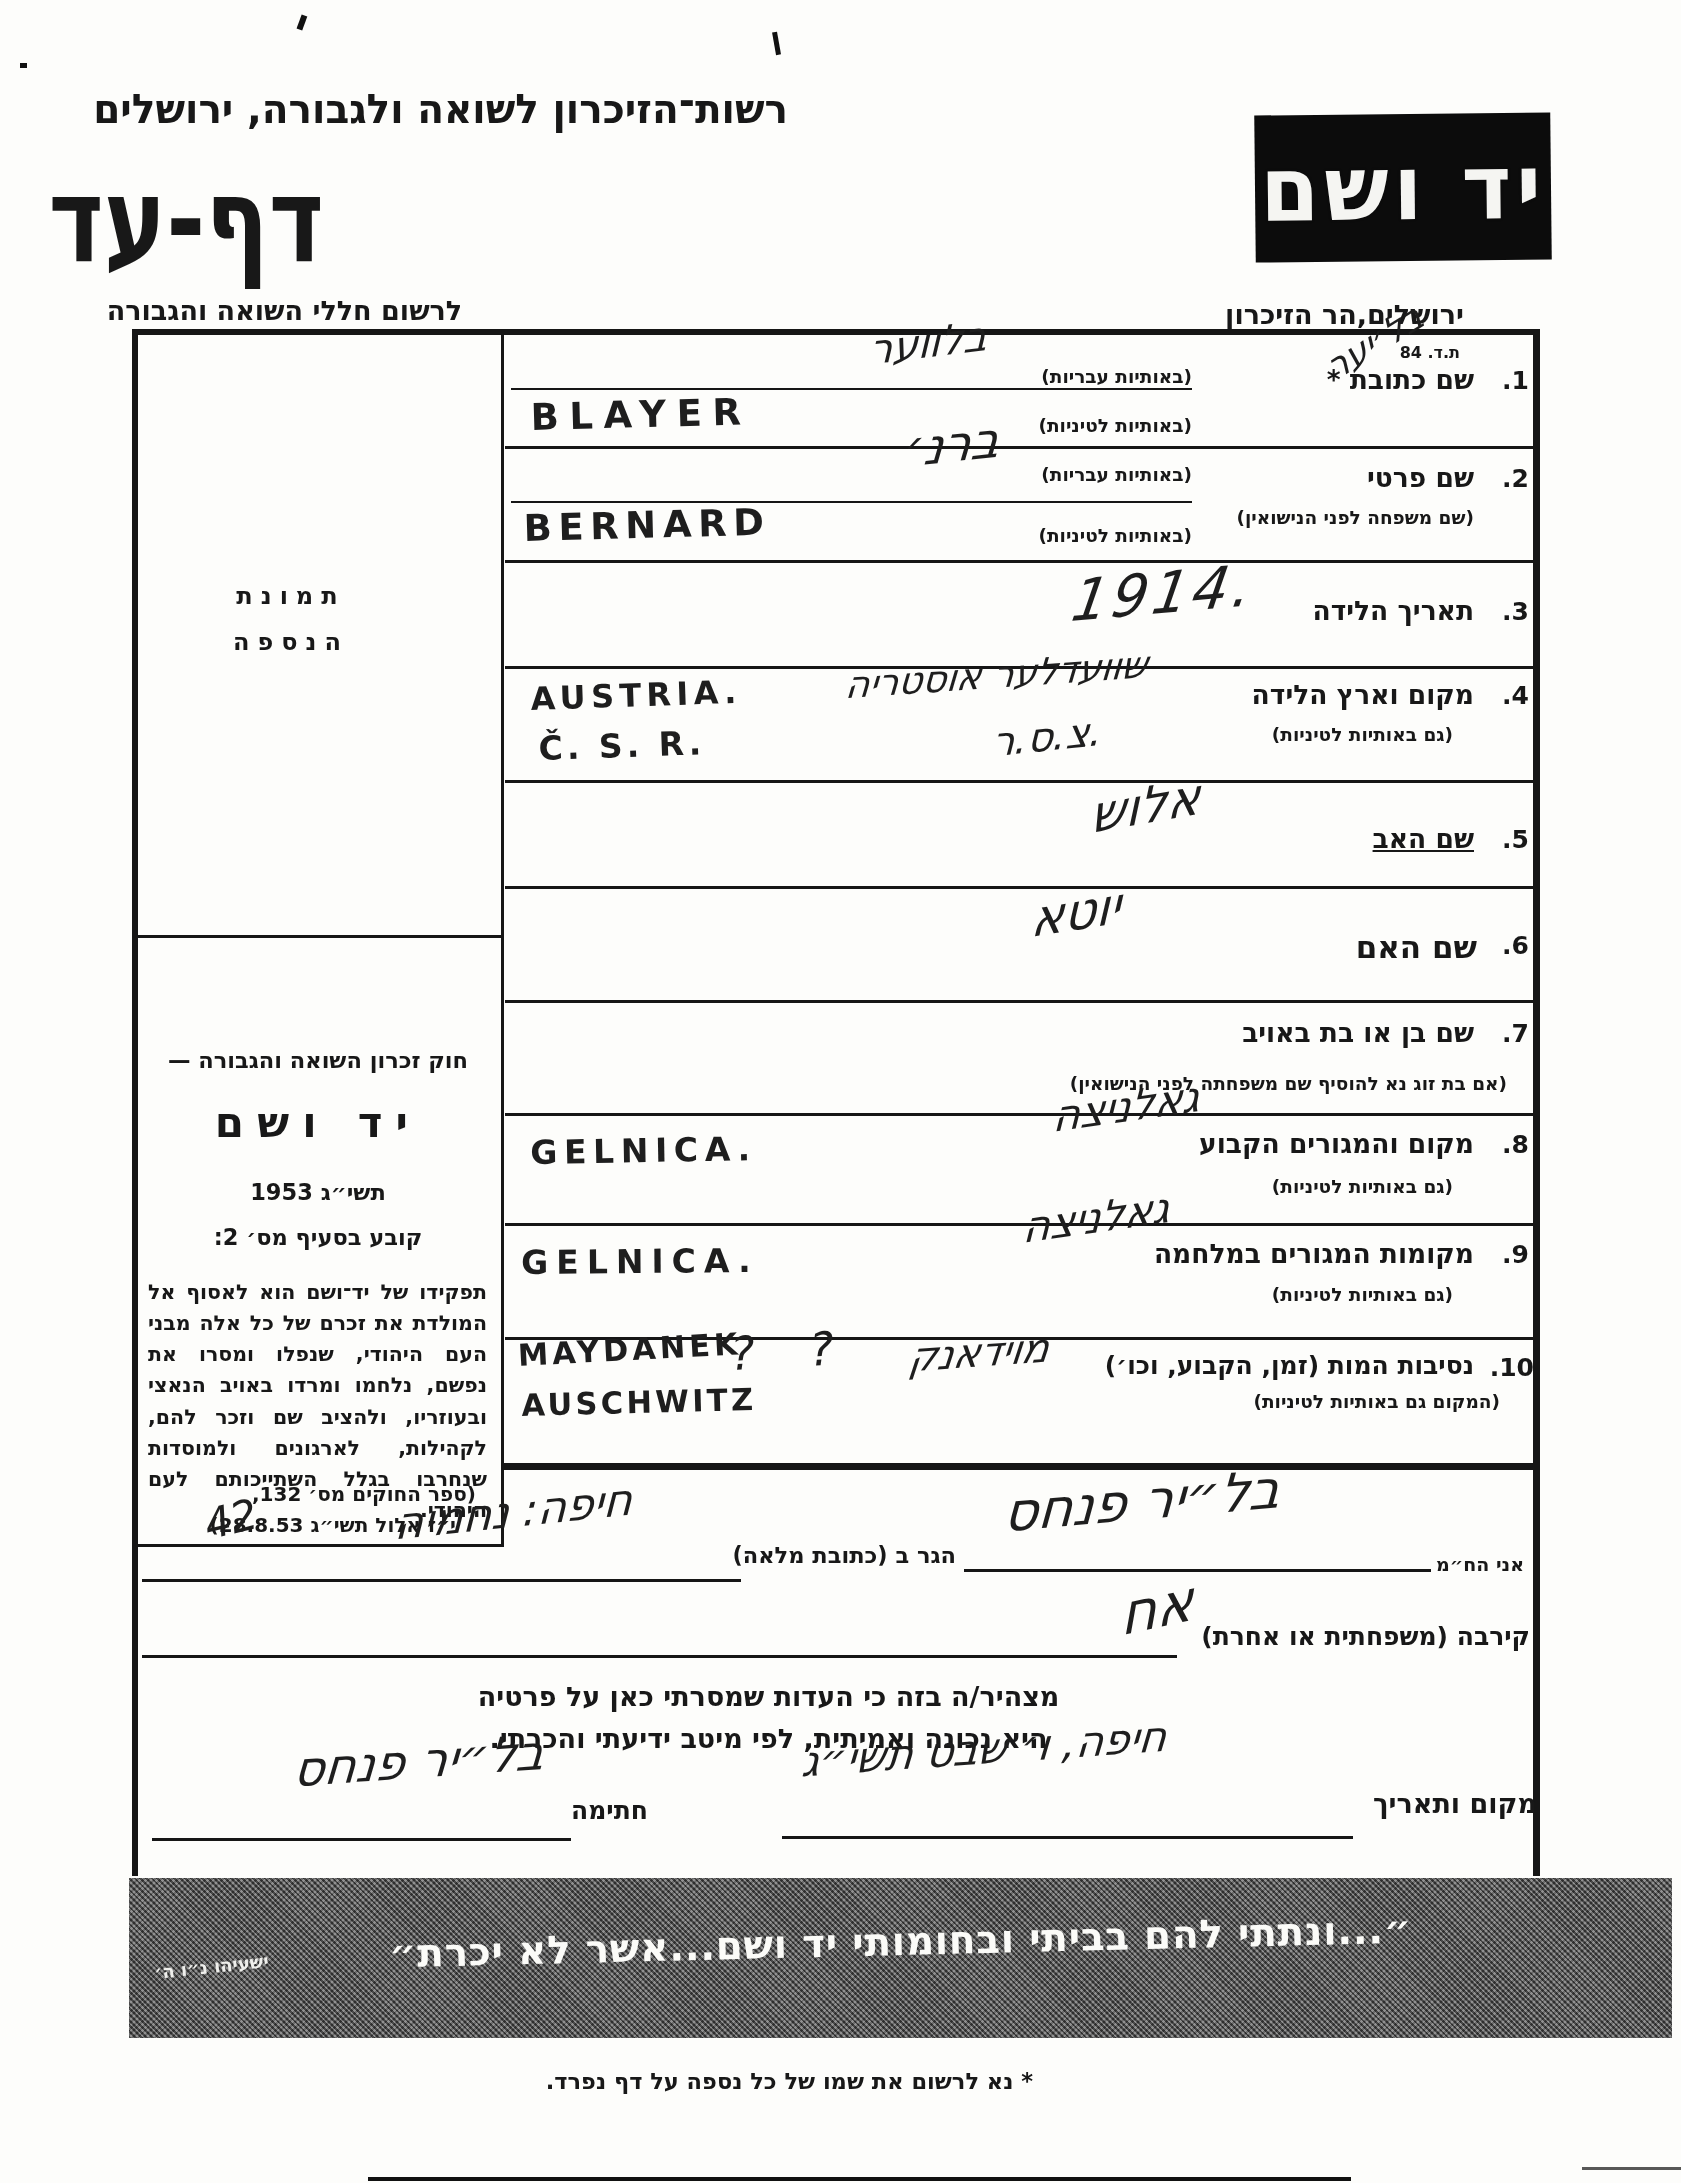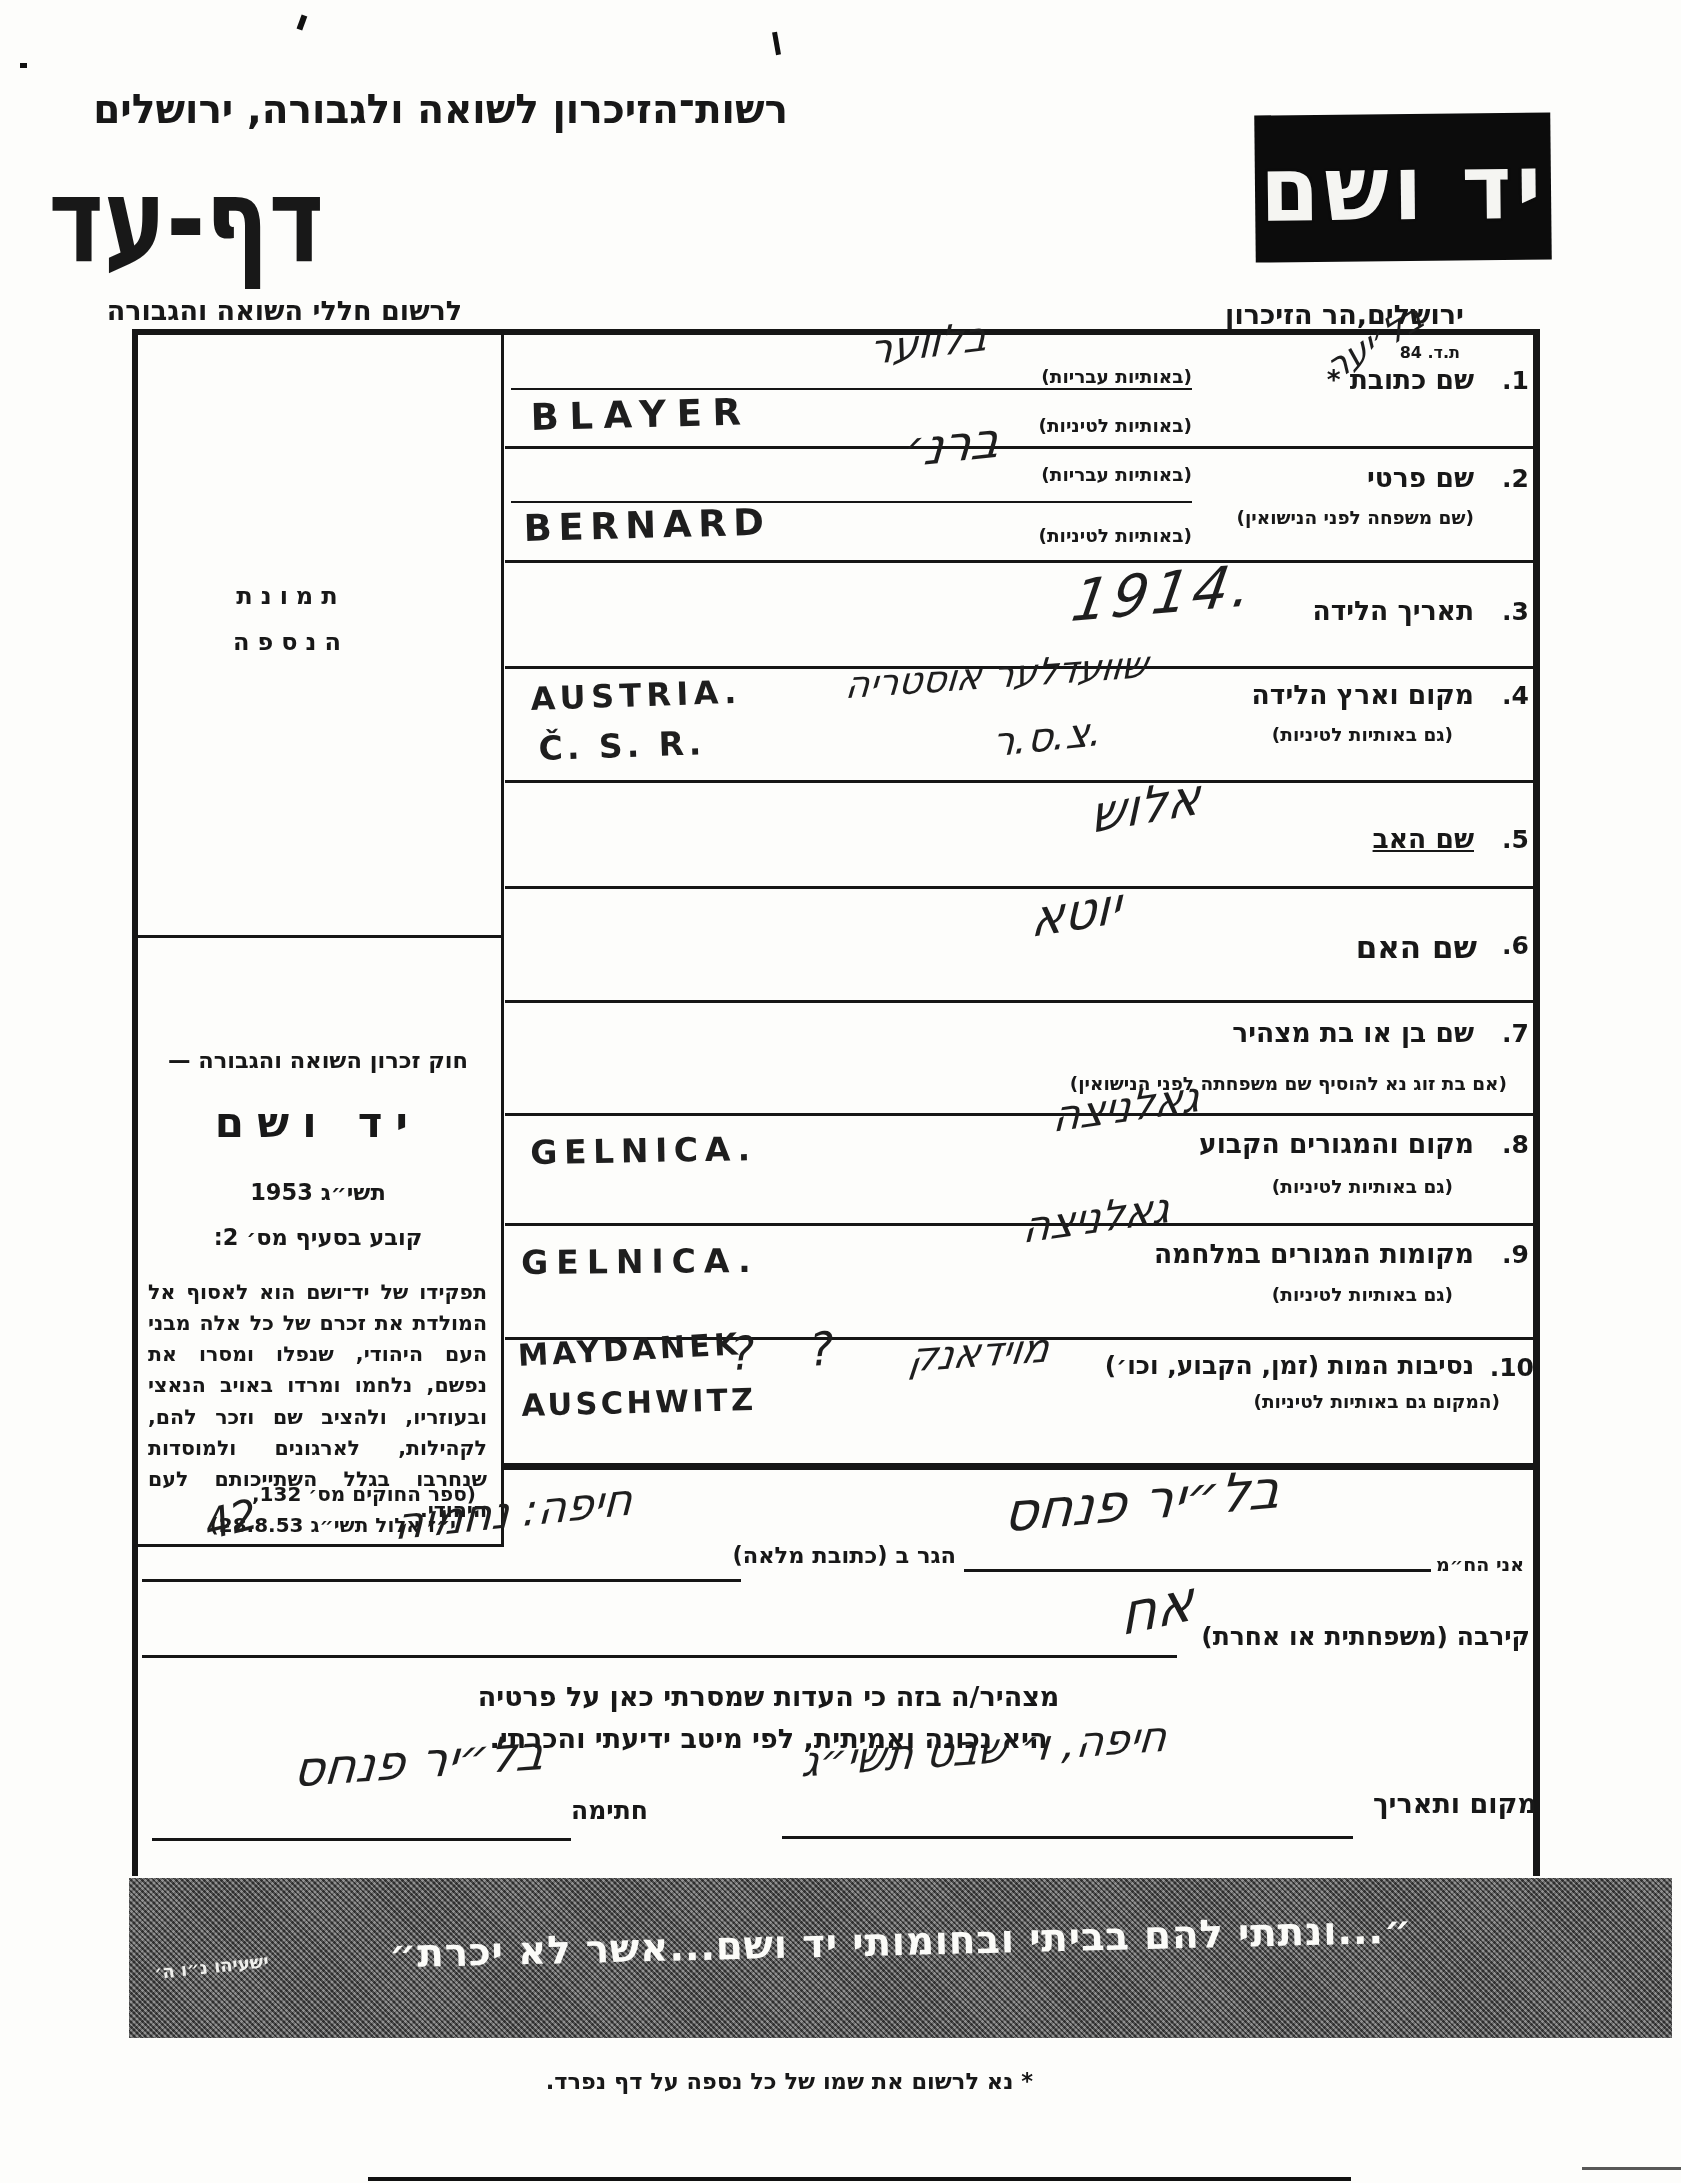--- a/index.html
+++ b/index.html
@@ -116,21 +116,21 @@
 
   <div class="abs num" style="right:152px;top:825px;">5.</div>
   <div class="abs lbl" style="right:207px;top:823px;font-size:26.5px;text-decoration:underline;">שם האב</div>
   <div class="abs hw" style="left:1092px;top:786px;font-size:50px;transform:rotate(-10deg) skewX(-12deg);">אלוש</div>
 
   <div class="abs num" style="right:152px;top:931px;">6.</div>
   <div class="abs lbl" style="right:204px;top:929px;font-size:31px;">שם האם</div>
   <div class="abs hw" style="left:1033px;top:890px;font-size:50px;transform:rotate(-9deg) skewX(-12deg);">יוטא</div>
 
   <div class="abs num" style="right:152px;top:1019px;">7.</div>
-  <div class="abs lbl" style="right:207px;top:1017px;font-size:26.5px;">שם בן או בת מצהיר</div>
+  <div class="abs lbl" style="right:207px;top:1017px;font-size:26.5px;">שם בן או בת באויב</div>
   <div class="abs note" style="right:174px;top:1073px;">(אם בת זוג נא להוסיף שם משפחתה לפני הנישואין)</div>
 
   <div class="abs num" style="right:152px;top:1130px;">8.</div>
   <div class="abs lbl" style="right:207px;top:1128px;font-size:26.5px;">מקום והמגורים הקבוע</div>
   <div class="abs note" style="right:228px;top:1176px;">(גם באותיות לטיניות)</div>
   <div class="abs hw" style="left:1055px;top:1092px;font-size:42px;transform:rotate(-8deg) skewX(-12deg);">גאלניצה</div>
   <div class="abs hwl" style="left:530px;top:1133px;font-size:33px;letter-spacing:6.6px;transform:rotate(-1deg);">GELNICA.</div>
 
   <div class="abs num" style="right:152px;top:1240px;">9.</div>
   <div class="abs lbl" style="right:207px;top:1238px;font-size:26.5px;">מקומות המגורים במלחמה</div>

